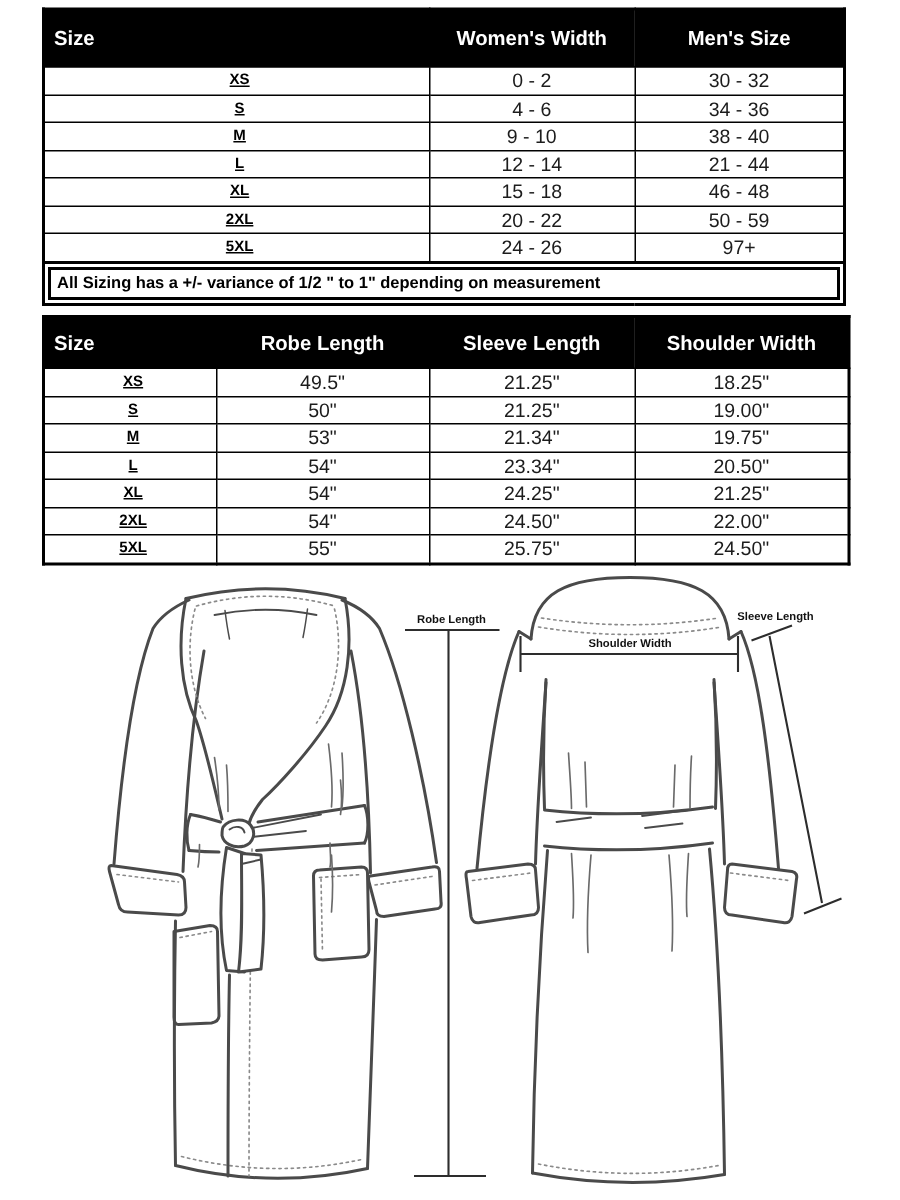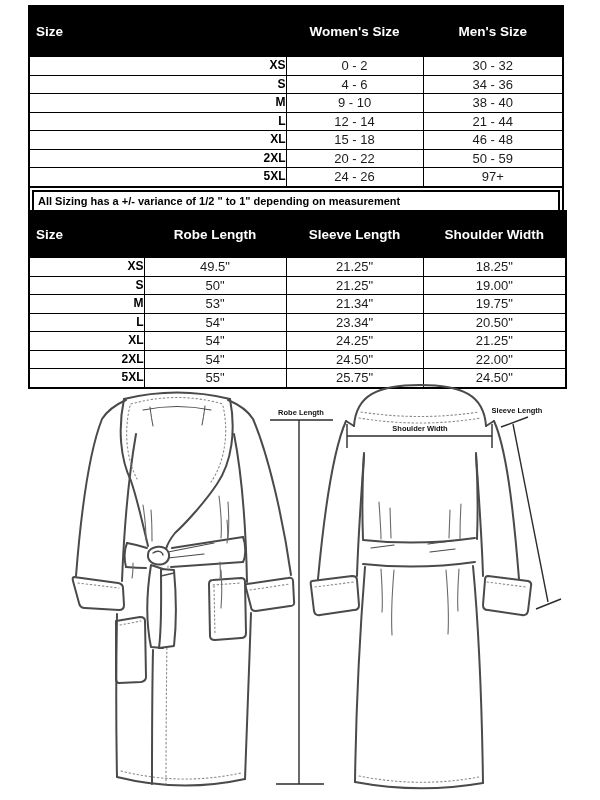--- a/index.html
+++ b/index.html
@@ -2,27 +2,27 @@
 <html><head>
 <meta charset="utf-8">
 <style>
   html,body{margin:0;padding:0;background:#fff;}
   .page{position:relative;width:600px;height:800px;background:#fff;overflow:hidden;
         font-family:"Liberation Sans",sans-serif;}
   .tbl{position:absolute;border-collapse:collapse;table-layout:fixed;border:2px solid #000;background:#fff;}
   .t1{left:28px;top:5px;width:535px;}
   .t2{left:28px;top:210px;width:537px;}
   .tbl th{background:#000;color:#fff;font-size:13.5px;font-weight:bold;text-align:center;
-          padding:6px;border:1px solid #000;}
+          padding:0;border:1px solid #000;}
   .t1 th{height:37px;}
   .t2 th{height:33px;}
   th.left{text-align:left;padding-left:6px;}
   .tbl td{border:1.5px solid #000;font-size:13px;height:17.5px;line-height:17px;
           padding:0;text-align:center;color:#1c1c1c;white-space:nowrap;overflow:hidden;}
-  .tbl td.size-col{text-align:right;padding-left:4px;font-weight:bold;font-size:12px;color:#000;}
+  .tbl td.size-col{text-align:center;padding-left:4px;font-weight:bold;font-size:10px;color:#000;text-decoration:underline;}
   .t1 tfoot td{padding:2px;border:2px solid #000;height:auto;}
   .footnote-inner{border:2px solid #000;font-weight:bold;font-size:11px;line-height:16px;
           text-align:left;padding:1px 4px;color:#000;}
   .diagram{position:absolute;left:0;top:380px;}
   .diagram text{font-family:"Liberation Sans",sans-serif;font-size:7.5px;font-weight:bold;
           fill:#111;stroke:none;}
 </style>
 </head>
 <body>
 
@@ -30,21 +30,21 @@
 
   <table class="tbl t1">
     <colgroup>
         <col style="width:257px">
         <col style="width:137px">
         <col style="width:140px">
       </colgroup>
     <thead>
       <tr>
         <th class="left">Size</th>
-        <th>Women's Size</th>
+        <th>Women's Width</th>
         <th>Men's Size</th>
       </tr>
     </thead>
     <tbody>
         <tr>
           <td class="size-col">XS</td>
           <td>0 - 2</td>
           <td>30 - 32</td>
         </tr>
         <tr>

